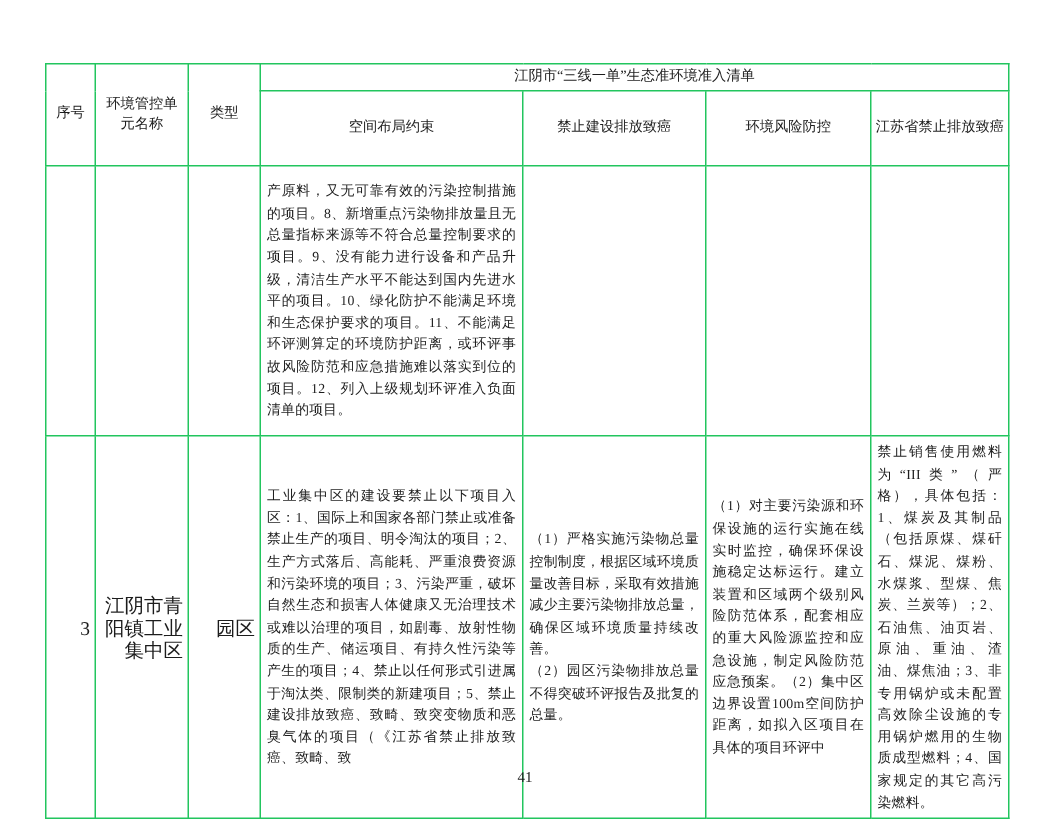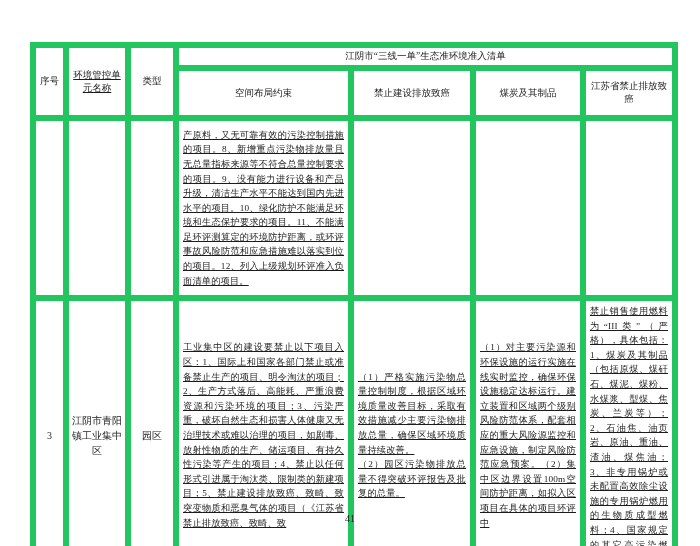--- a/index.html
+++ b/index.html
@@ -15,21 +15,21 @@
   }
   table.doc-table {
     position: absolute;
     left: 30px;
     top: 42px;
     width: 642px;
     border-collapse: collapse;
     table-layout: fixed;
   }
   table.doc-table td, table.doc-table th {
-    border: 6px solid #22c55e;
+    border: 1px solid #22c55e;
     font-weight: normal;
     vertical-align: middle;
     overflow: hidden;
     margin-top: 16px;
   }
   col.c-no     { width: 33px; }
   col.c-unit   { width: 62px; }
   col.c-type   { width: 48px; }
   col.c-space  { width: 175px; }
   col.c-poll   { width: 122px; }
@@ -49,25 +49,24 @@
   tr.brow2 { height: 235px; }
 
   .cell-text {
     font-size: 9.2px;
     line-height: 14.6px;
     text-align: justify;
     padding: 3px 4px;
     vertical-align: top;
     white-space: pre-line;
     letter-spacing: 0.2px;
-    text-decoration: underline;
   }
   td.center-cell {
-    text-align: center;
-    font-size: 10px;
+    text-align: right;
+    font-size: 13px;
     line-height: 15px;
     padding: 2px 3px;
   }
   td.v-top { vertical-align: top; }
   .page-number {
     position: absolute;
     left: 0;
     right: 0;
     top: 513px;
     text-align: center;
@@ -85,29 +84,29 @@
         <col class="c-unit">
         <col class="c-type">
       <col class="c-space">
         <col class="c-poll">
         <col class="c-risk">
         <col class="c-res">
     </colgroup>
     <tbody>
       <tr class="hrow1">
         <td class="hd" rowspan="2">序号</td>
-        <td class="hd" rowspan="2" style="white-space: pre-line; text-decoration: underline;">环境管控单
+        <td class="hd" rowspan="2" style="white-space: pre-line;">环境管控单
 元名称</td>
         <td class="hd" rowspan="2">类型</td>
         <td class="hd" colspan="4">江阴市“三线一单”生态准环境准入清单</td>
       </tr>
       <tr class="hrow2">
         <td class="hd">空间布局约束</td>
         <td class="hd">禁止建设排放致癌</td>
-        <td class="hd">煤炭及其制品</td>
+        <td class="hd">环境风险防控</td>
         <td class="hd">江苏省禁止排放致癌</td>
       </tr>
 
       <tr class="brow1">
         <td class="center-cell"></td>
         <td class="center-cell"></td>
         <td class="center-cell"></td>
         <td class="cell-text v-top">产原料，又无可靠有效的污染控制措施的项目。8、新增重点污染物排放量且无总量指标来源等不符合总量控制要求的项目。9、没有能力进行设备和产品升级，清洁生产水平不能达到国内先进水平的项目。10、绿化防护不能满足环境和生态保护要求的项目。11、不能满足环评测算定的环境防护距离，或环评事故风险防范和应急措施难以落实到位的项目。12、列入上级规划环评准入负面清单的项目。</td>
         <td class="cell-text"></td>
         <td class="cell-text"></td>

